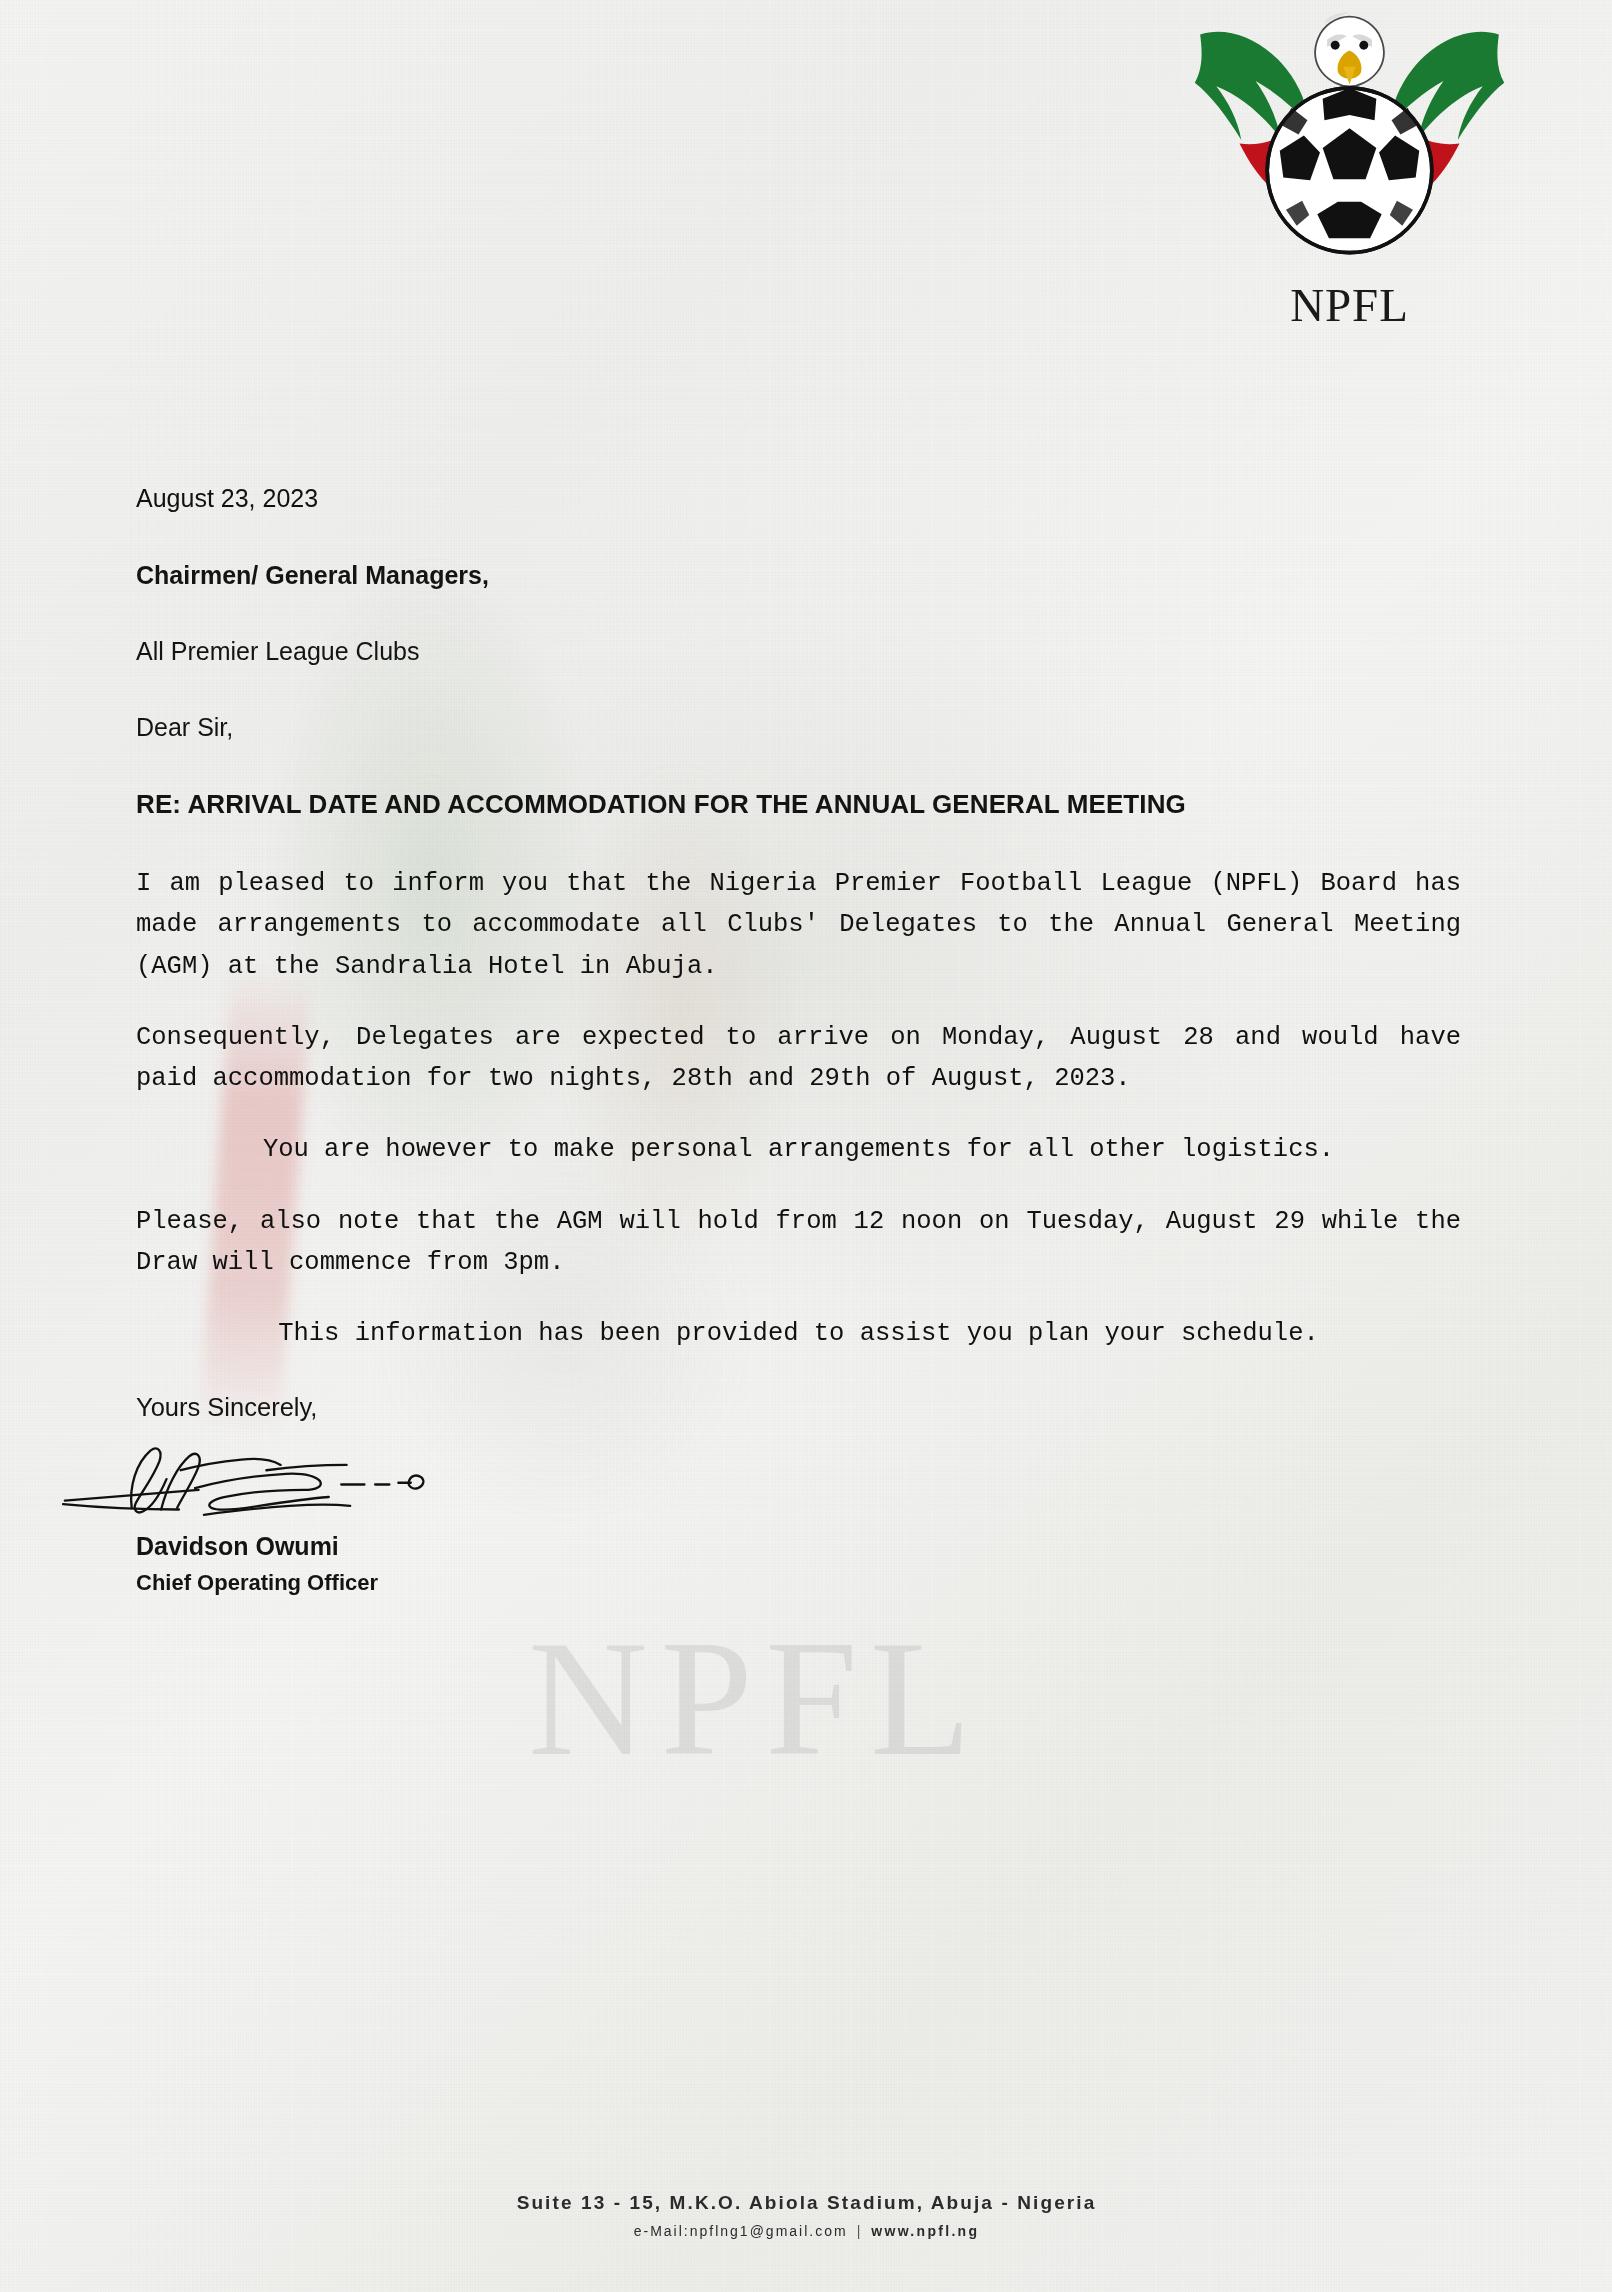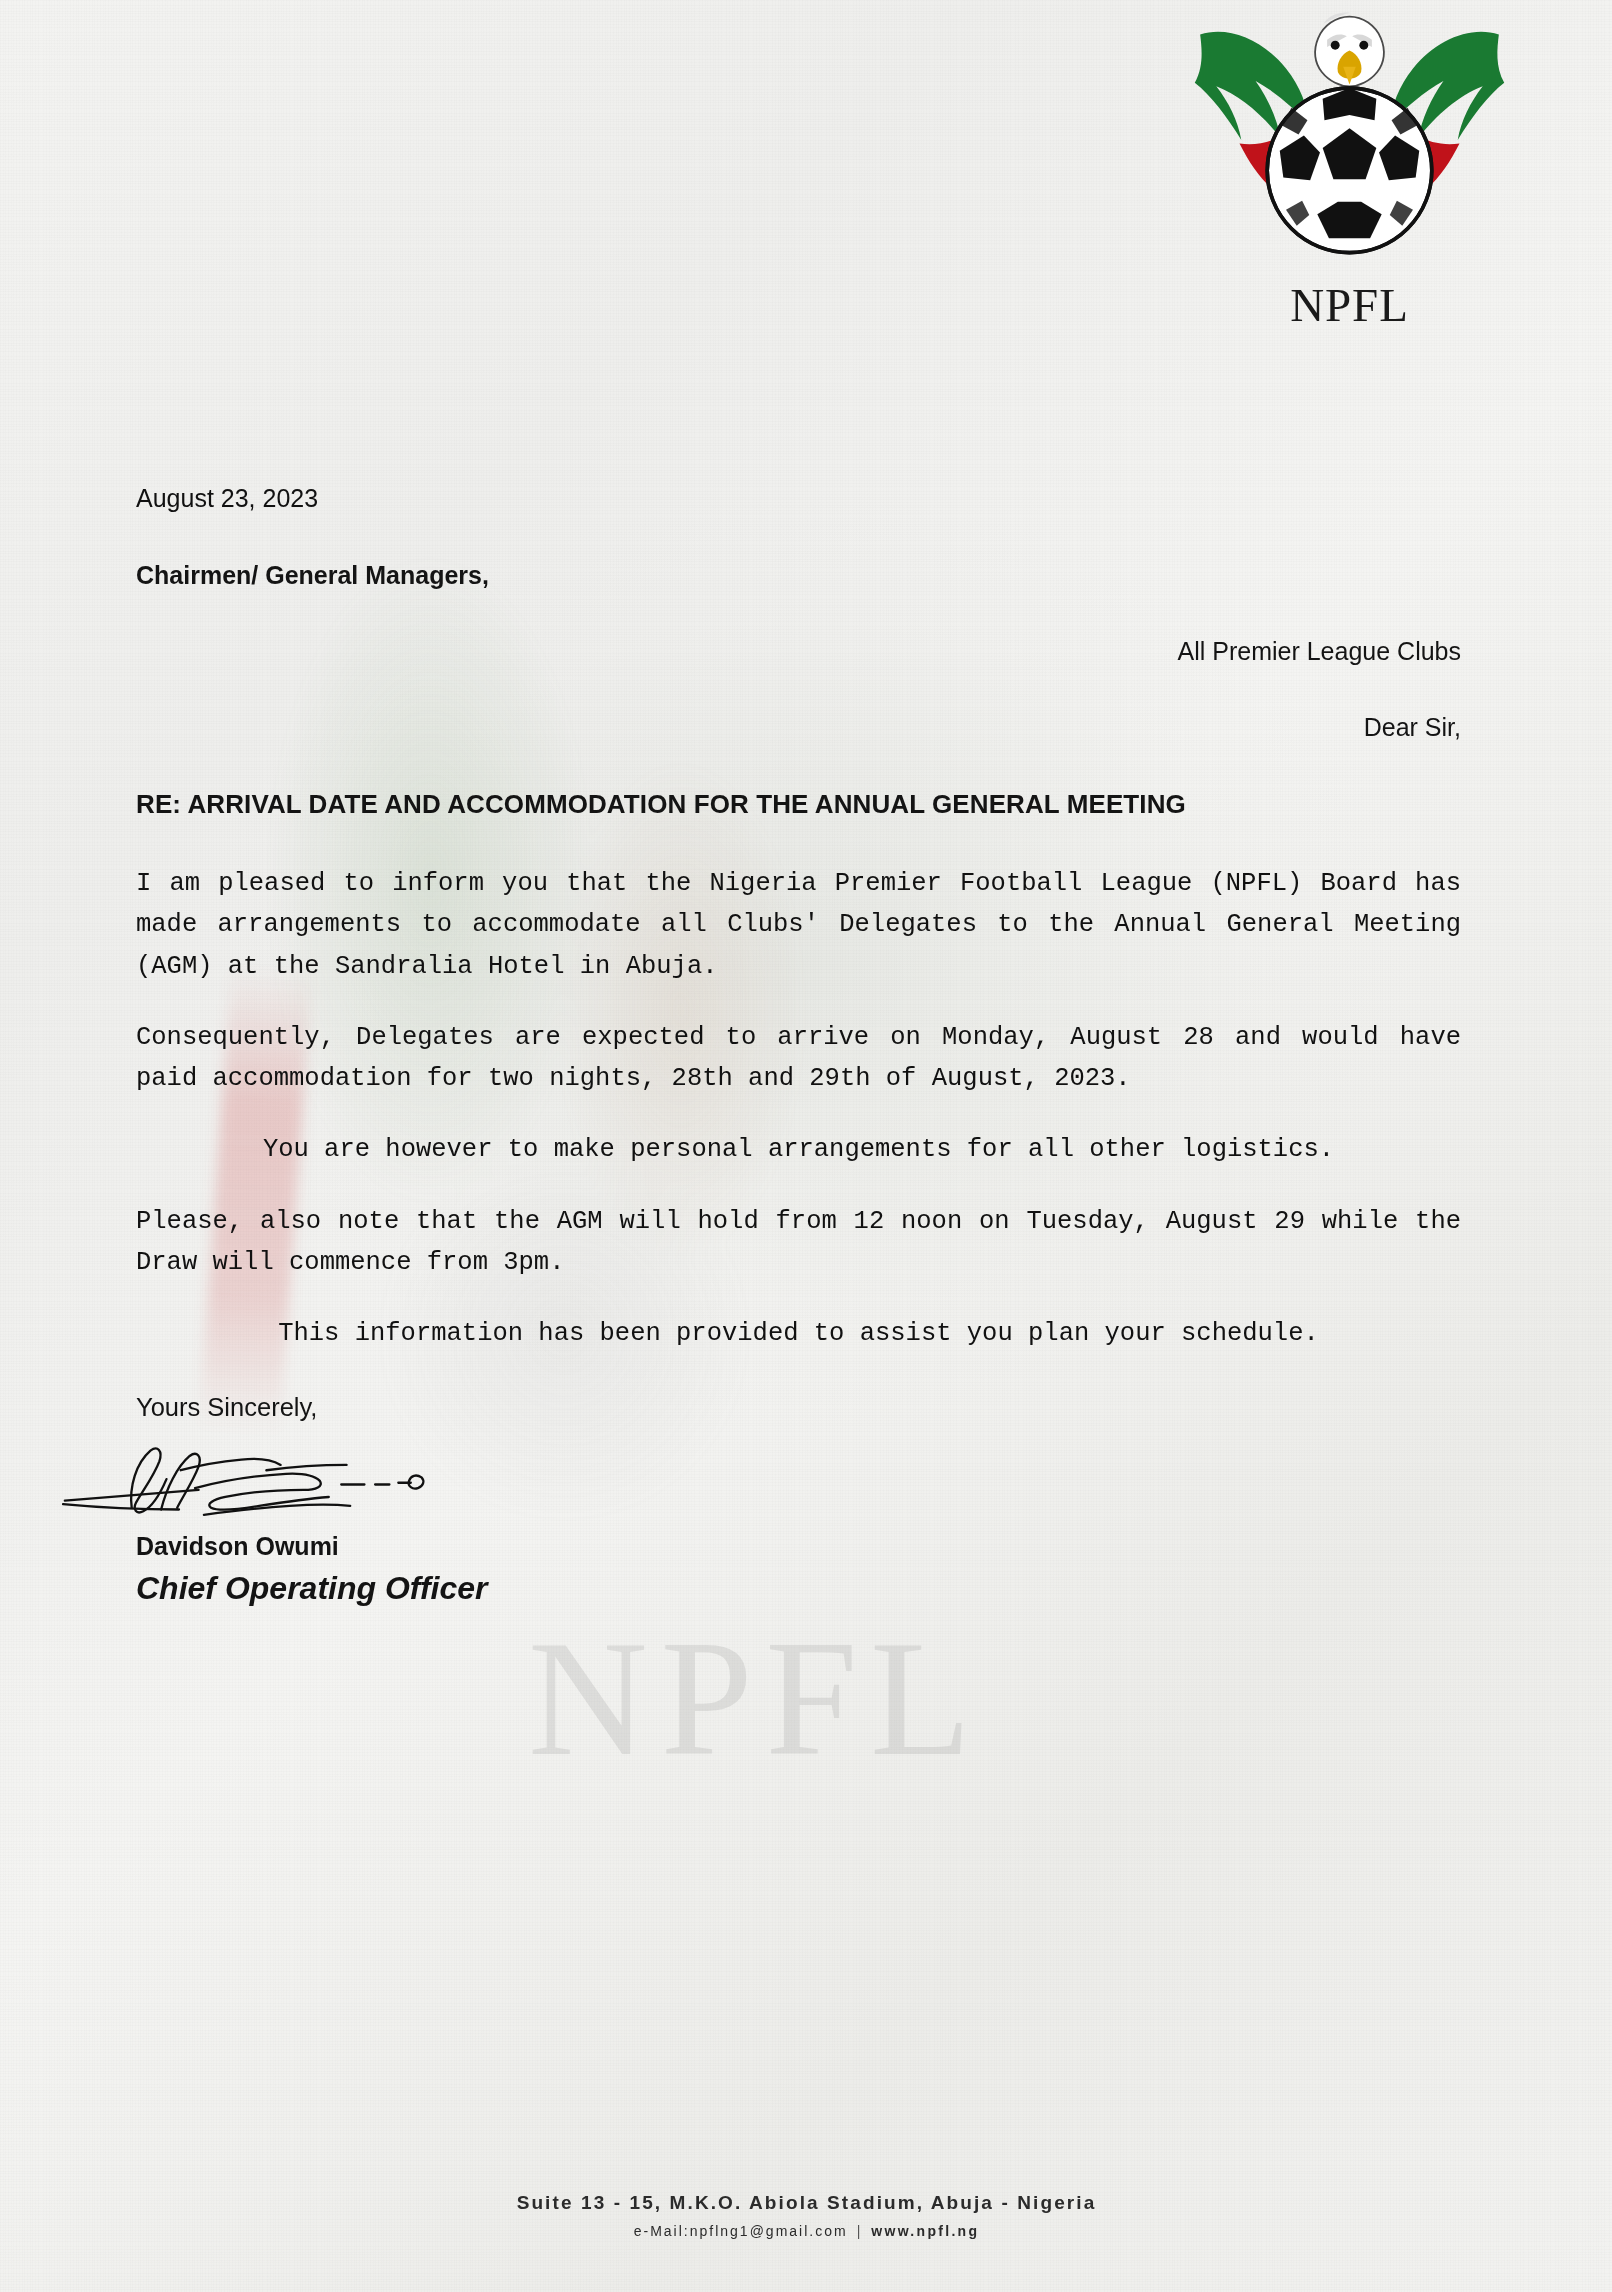--- a/index.html
+++ b/index.html
@@ -110,21 +110,20 @@
   }
   .salutation-block { margin-bottom: 16px; }
   .bold-line {
     font-size: 25px;
     font-weight: bold;
     margin-bottom: 47px;
   }
   .plain-line {
     font-size: 25px;
     margin-bottom: 47px;
-    text-align: right;
   }
   .subject {
     font-size: 26px;
     font-weight: bold;
     margin-bottom: 43px;
     letter-spacing: 0.1px;
   }
   p.body-para {
     font-size: 25.5px;
     line-height: 1.62;
@@ -145,23 +144,22 @@
     width: 537px;
     height: 107px;
     margin: 9px 0 0 -90px;
   }
   .sign-name {
     font-size: 25px;
     font-weight: bold;
     margin-top: -5.4px;
   }
   .sign-title {
-    font-size: 32px;
-    font-weight: bold;
-    font-style: italic;
+    font-size: 22px;
+    font-weight: bold;
     margin-top: 9px;
   }
 
   
   .footer {
     position: absolute;
     left: 0;
     right: 0;
     bottom: 54px;
     text-align: center;

